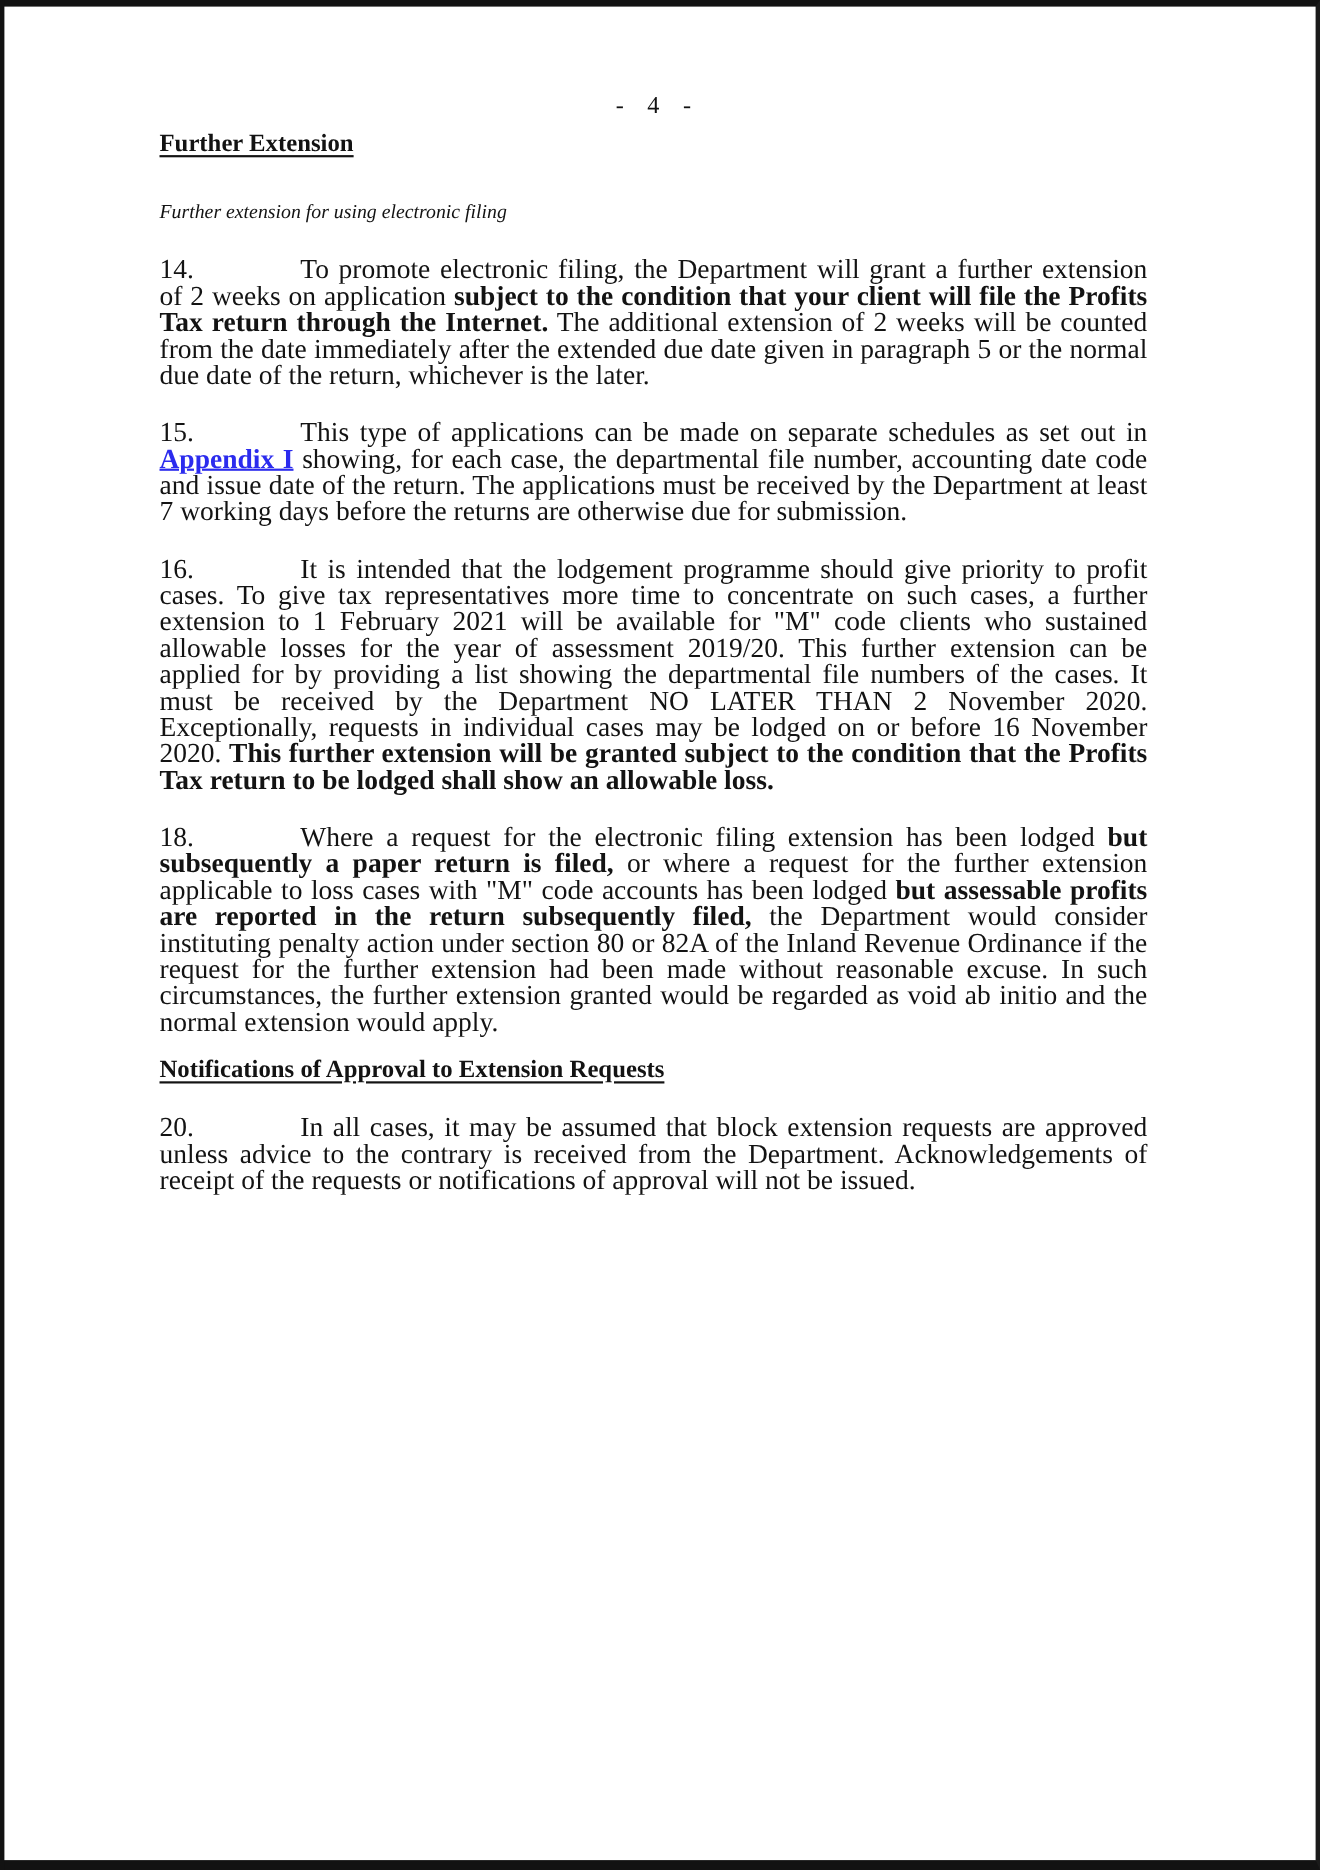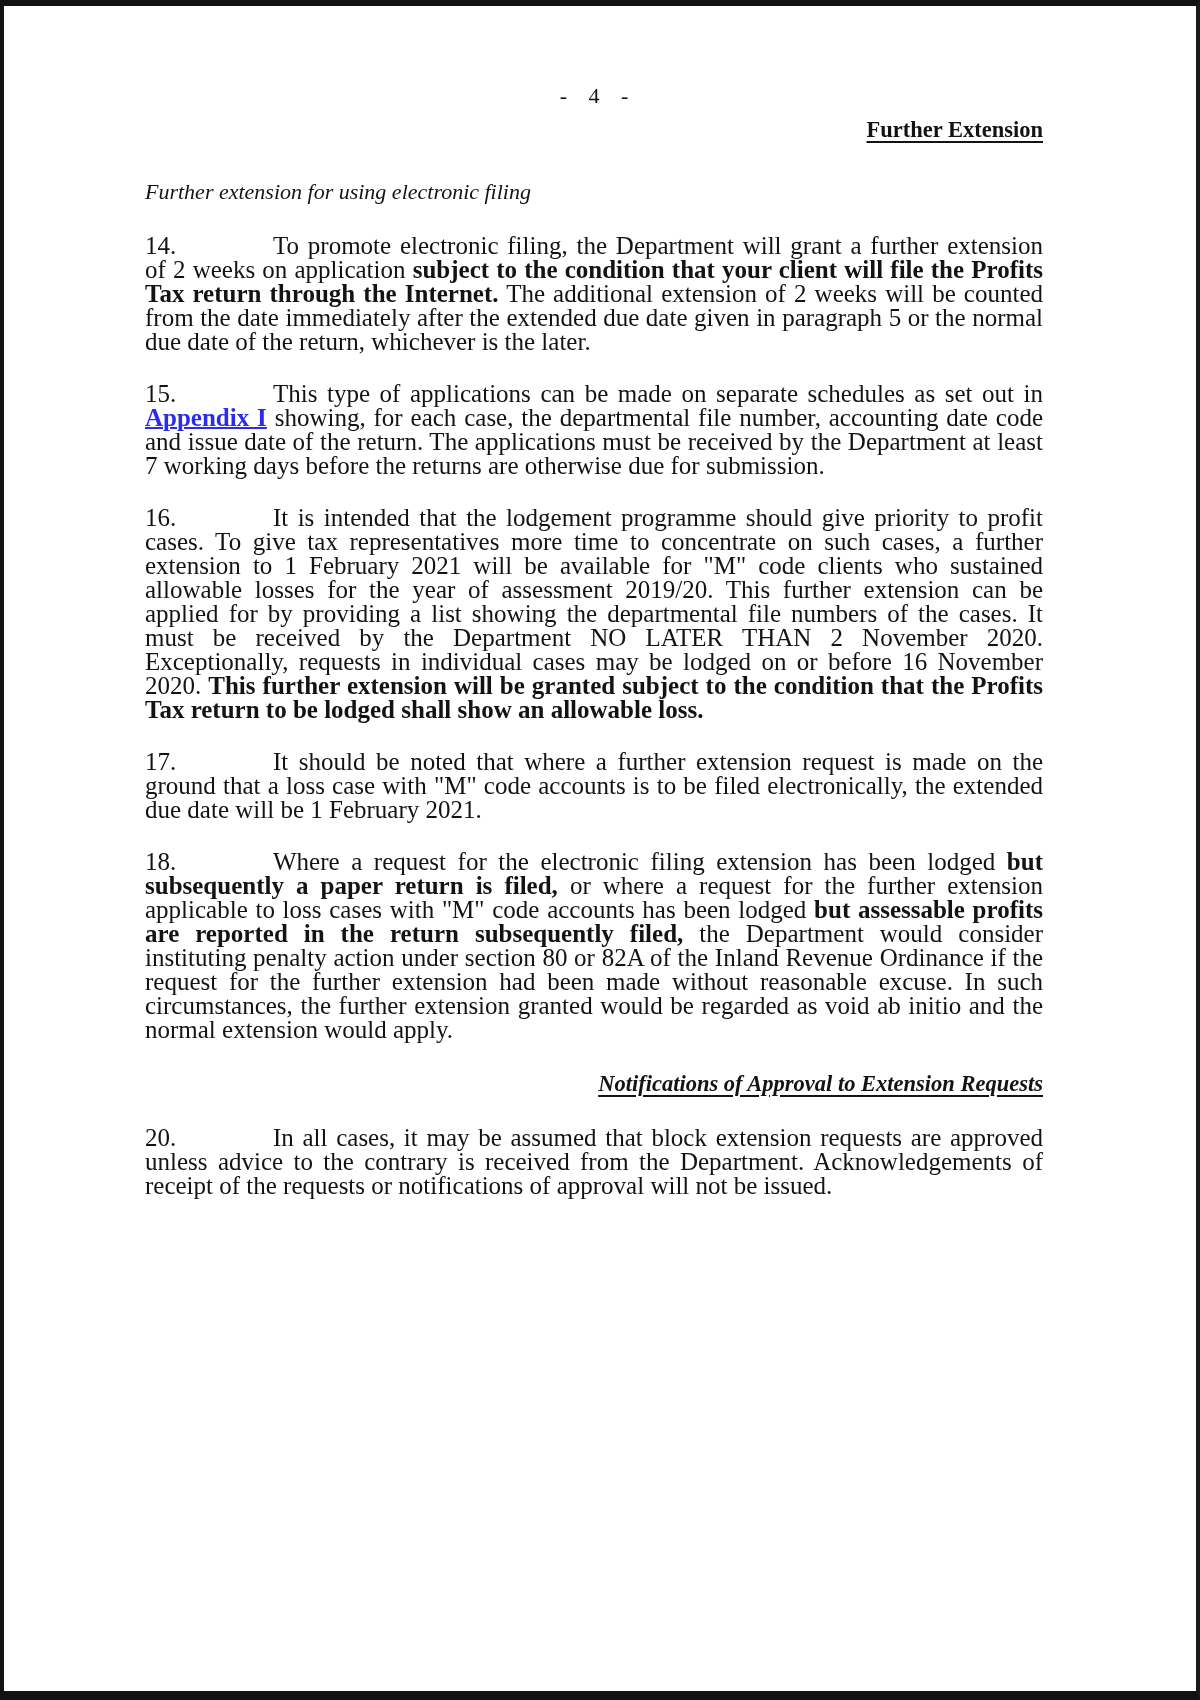--- a/index.html
+++ b/index.html
@@ -32,29 +32,27 @@
     word-spacing: 16px;
   }
   .heading {
     margin-top: 6px;
     font-size: 22.5px;
     line-height: 28px;
     font-weight: bold;
     text-decoration: underline;
     text-decoration-thickness: 2px;
     text-underline-offset: 4px;
-    text-align: right;
   }
   .heading.second {
-    margin-top: 28px;
-    font-style: italic;
+    margin-top: 16px;
   }
   .subheading {
     margin-top: 34px;
-    font-size: 22px;
+    font-size: 18px;
     line-height: 28px;
     font-style: italic;
   }
   .para {
     margin: 28px 0 0 0;
     font-size: 25px;
     line-height: 24px;
     text-align: justify;
   }
   .para-num {
@@ -76,19 +74,18 @@
 
 <div class="page">
   <div class="content">
     <div class="page-number">- 4 -</div>
     <div>
         <div class="heading">Further Extension</div>
         <div class="subheading">Further extension for using electronic filing</div>
         <p class="para"><span class="para-num">14.</span><span>To promote electronic filing, the Department will grant a further extension of 2 weeks on application </span><span class="bold">subject to the condition that your client will file the Profits Tax return through the Internet.</span><span> The additional extension of 2 weeks will be counted from the date immediately after the extended due date given in paragraph 5 or the normal due date of the return, whichever is the later.</span></p>
         <p class="para"><span class="para-num">15.</span><span>This type of applications can be made on separate schedules as set out in </span><a class="doc-link" href="#" style="color: rgb(43, 43, 238);">Appendix I</a><span> showing, for each case, the departmental file number, accounting date code and issue date of the return. The applications must be received by the Department at least 7 working days before the returns are otherwise due for submission.</span></p>
         <p class="para"><span class="para-num">16.</span><span>It is intended that the lodgement programme should give priority to profit cases. To give tax representatives more time to concentrate on such cases, a further extension to 1 February 2021 will be available for "M" code clients who sustained allowable losses for the year of assessment 2019/20. This further extension can be applied for by providing a list showing the departmental file numbers of the cases. It must be received by the Department NO LATER THAN 2 November 2020. Exceptionally, requests in individual cases may be lodged on or before 16 November 2020.  </span><span class="bold">This further extension will be granted subject to the condition that the Profits Tax return to be lodged shall show an allowable loss.</span></p>
-        <p class="para"><span class="para-num">17.</span><span>It should be noted that where a further extension request is made on the ground that a loss case with "M" code accounts is to be filed electronically, the extended due date will be 1 February 2021.</span></p>
         <p class="para"><span class="para-num">18.</span><span>Where a request for the electronic filing extension has been lodged </span><span class="bold">but subsequently a paper return is filed,</span><span> or where a request for the further extension applicable to loss cases with "M" code accounts has been lodged </span><span class="bold">but assessable profits are reported in the return subsequently filed,</span><span> the Department would consider instituting penalty action under section 80 or 82A of the Inland Revenue Ordinance if the request for the further extension had been made without reasonable excuse.  In such circumstances, the further extension granted would be regarded as void ab initio and the normal extension would apply.</span></p>
         <div class="heading second">Notifications of Approval to Extension Requests</div>
         <p class="para"><span class="para-num">20.</span><span>In all cases, it may be assumed that block extension requests are approved unless advice to the contrary is received from the Department. Acknowledgements of receipt of the requests or notifications of approval will not be issued.</span></p>
       </div>
   </div>
 </div>
 
 </body></html>

